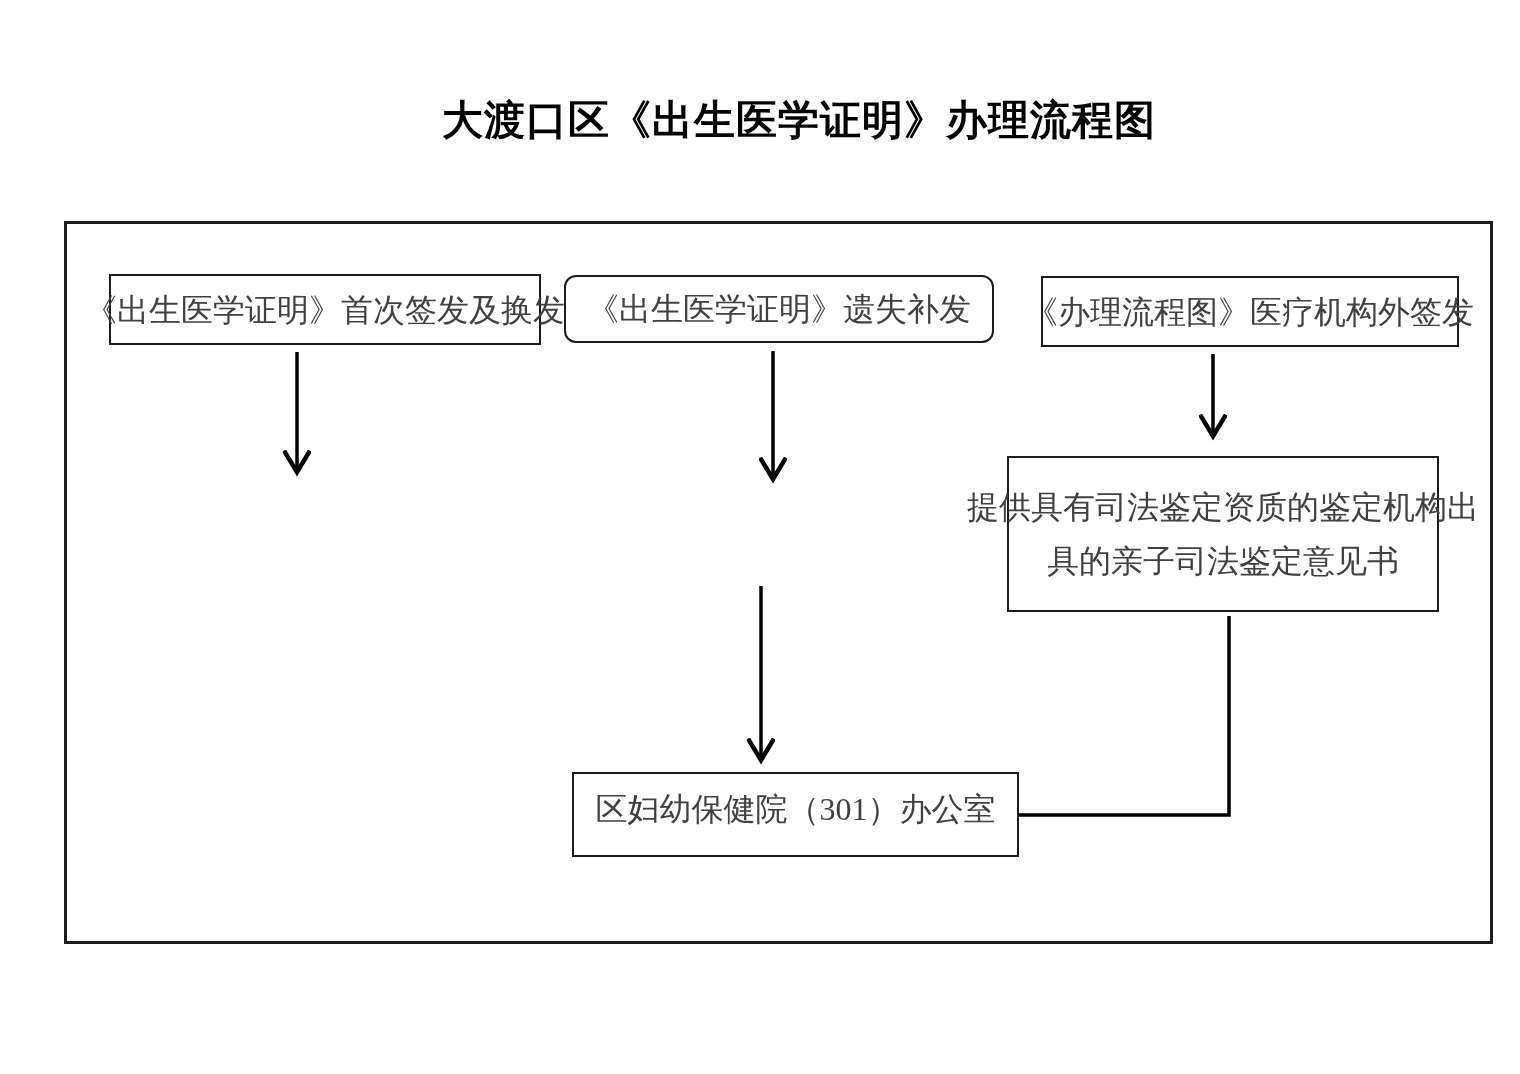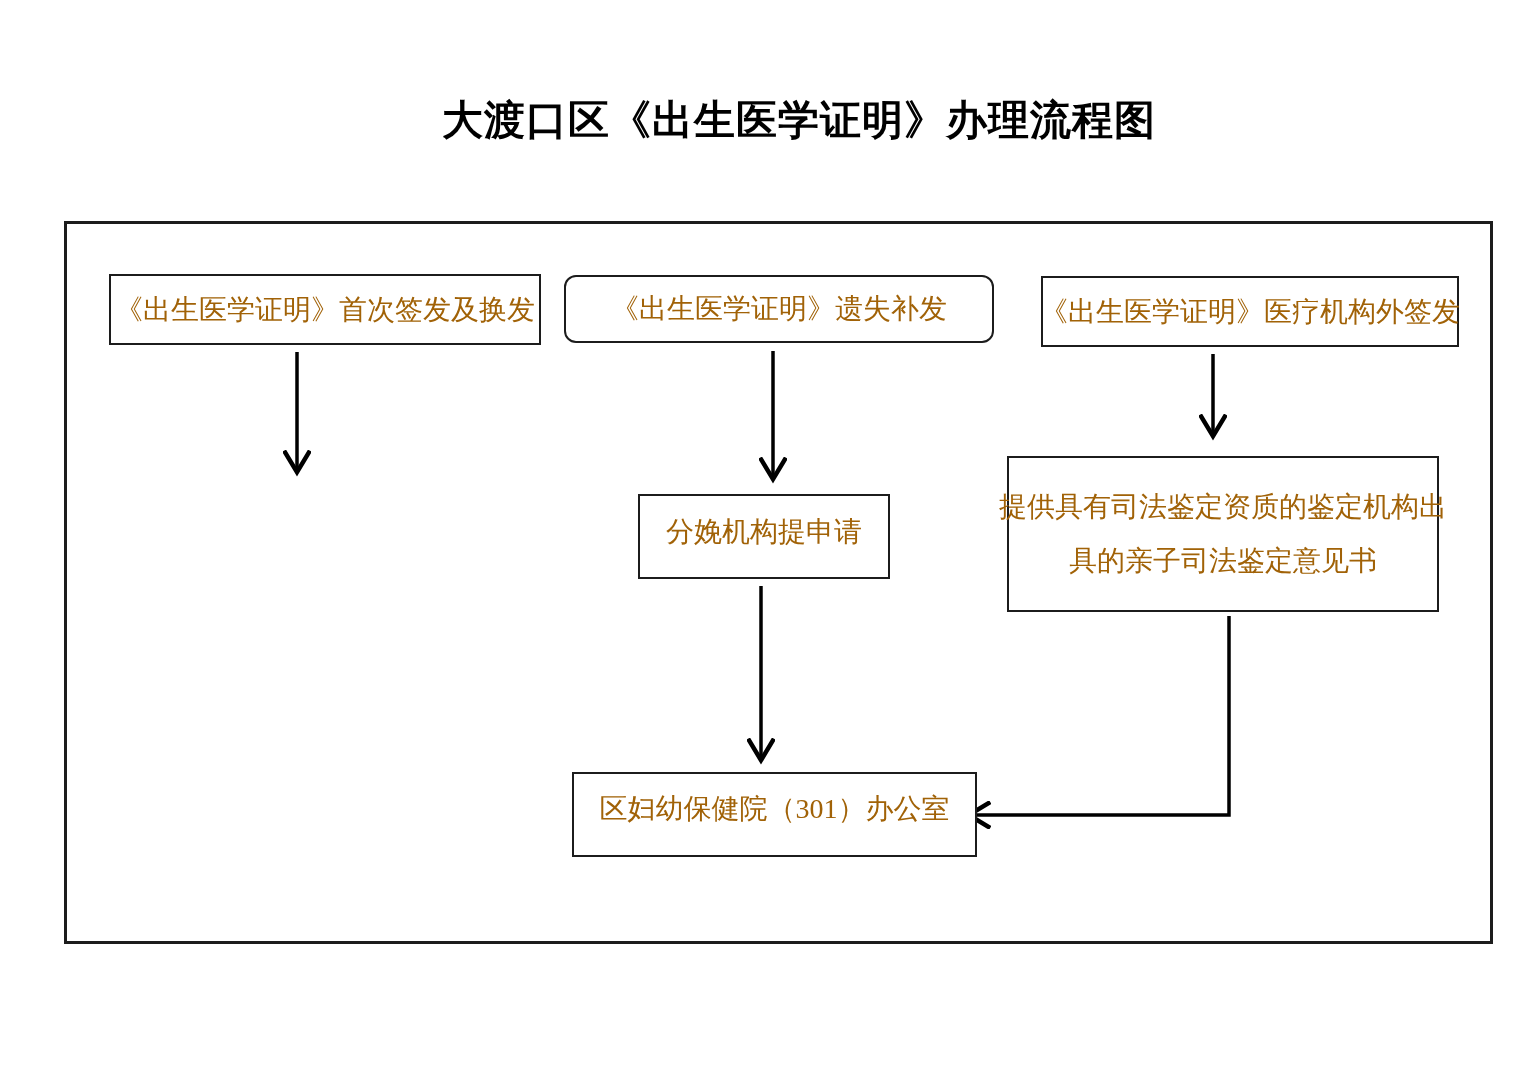--- a/index.html
+++ b/index.html
@@ -52,33 +52,33 @@
   .box {
     position: absolute;
     box-sizing: border-box;
     border: 2px solid #1c1c1c;
     background: #ffffff;
     display: flex;
     flex-direction: column;
     align-items: center;
     justify-content: center;
     text-align: center;
-    font-size: 28px;
+    font-size: 32px;
     line-height: 54px;
-    color: #a16207;
+    color: #404040;
   }
   .box span { display: block; white-space: nowrap; }
   .box-a1 { left: 93px;   top: 274px; width: 432px; height: 71px; }
   .box-a2 { left: 548px;  top: 275px; width: 430px; height: 68px; border-radius: 12px; }
   .box-a3 { left: 1025px; top: 276px; width: 418px; height: 71px; }
   .box-b1 { left: 100px;  top: 495px; width: 382px; height: 87px; padding-bottom: 20px; }
   .box-b2 { left: 622px;  top: 494px; width: 252px; height: 85px; padding-bottom: 10px; }
   .box-b3 { left: 991px;  top: 456px; width: 432px; height: 156px;
             justify-content: flex-start; padding-top: 22px; }
-  .box-c  { left: 556px;  top: 772px; width: 405px; height: 85px; padding-bottom: 12px; }
+  .box-c  { left: 556px;  top: 772px; width: 447px; height: 85px; padding-bottom: 12px; }
 </style>
 </head>
 <body>
 
 <div class="page">
 
   <h1 class="title">大渡口区《出生医学证明》办理流程图</h1>
 
   <div class="outer-border"></div>
 
@@ -97,27 +97,24 @@
 
   <div class="box box-a1">
     <span>《出生医学证明》首次签发及换发</span>
   </div>
 
   <div class="box box-a2">
     <span>《出生医学证明》遗失补发</span>
   </div>
 
   <div class="box box-a3">
-    <span>《出生医学证明》医疗机构外签发</span>
+    <span>《办理流程图》医疗机构外签发</span>
   </div>
 
 
-  <div class="box box-b2">
-    <span>分娩机构提申请</span>
-  </div>
 
   <div class="box box-b3">
     <span>提供具有司法鉴定资质的鉴定机构出</span>
     <span>具的亲子司法鉴定意见书</span>
   </div>
 
   <div class="box box-c">
     <span>区妇幼保健院（301）办公室</span>
   </div>
 

